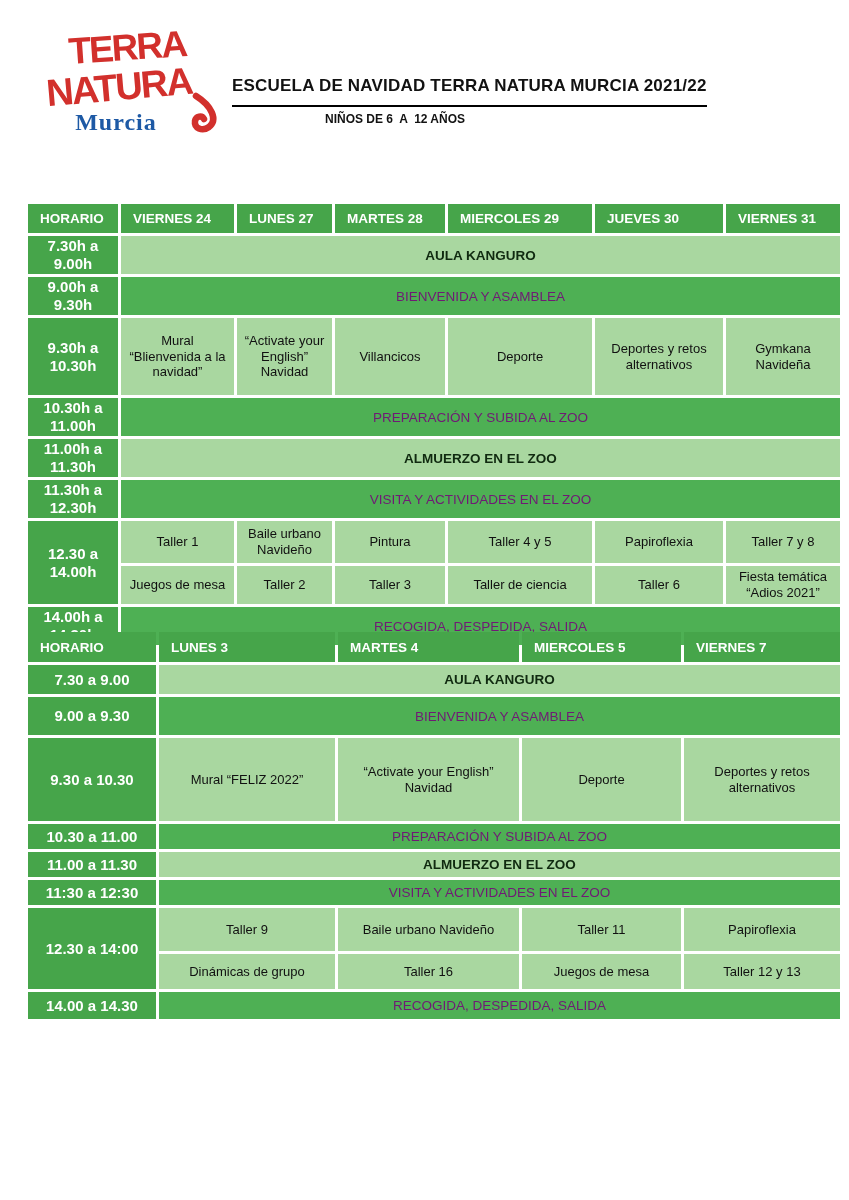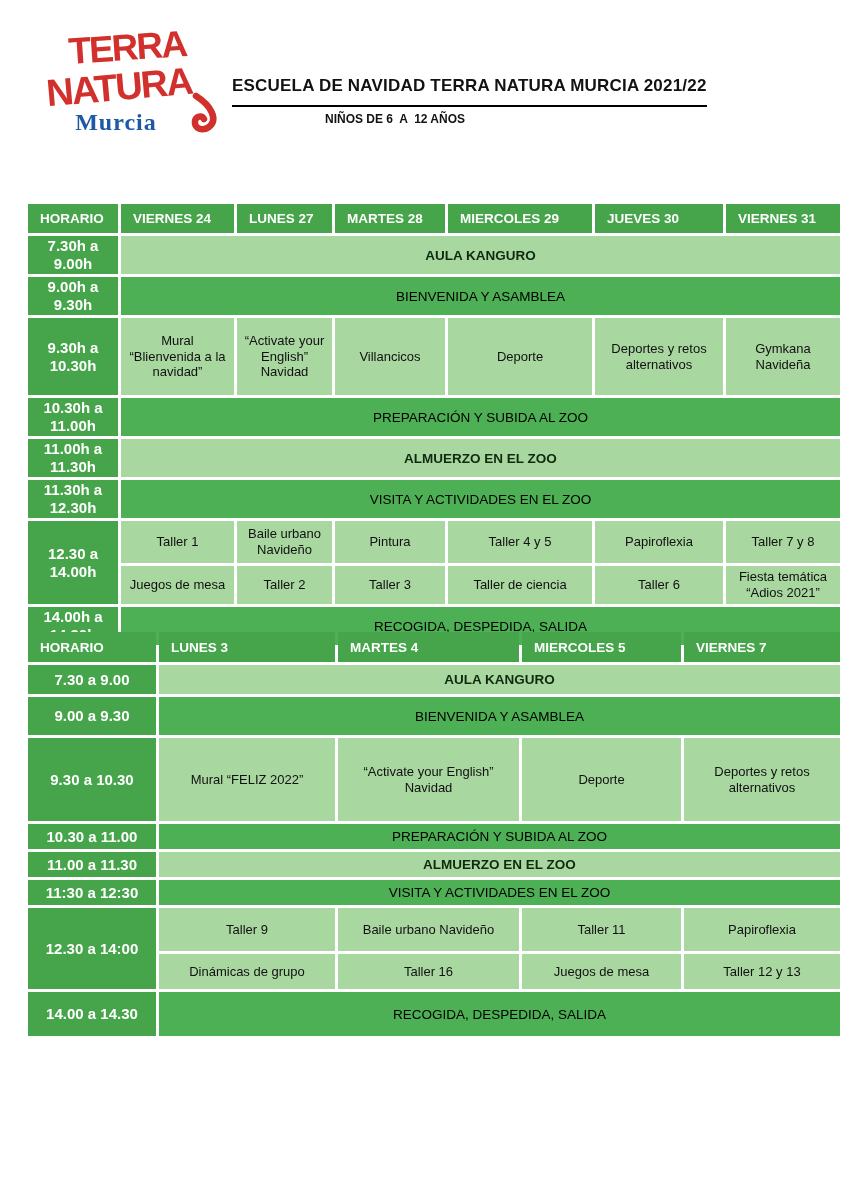--- a/index.html
+++ b/index.html
@@ -43,21 +43,21 @@
   table.sched th{
     background:var(--hdr-green);color:#fff;
     font-size:13.5px;font-weight:bold;text-align:left;
     padding:0 12px;
   }
   table.sched td{vertical-align:middle;text-align:center;padding:1px 3px;}
   td.time{
     background:var(--hdr-green);color:#fff;
     font-weight:bold;font-size:15px;line-height:1.2;
   }
-  td.band-mid{background:var(--band-green);color:#000000;font-size:13.5px;}
+  td.band-mid{background:var(--band-green);color:#701a75;font-size:13.5px;}
   td.band-light{background:var(--light-green);color:#102a10;font-size:13.5px;font-weight:bold;}
   td.act{background:var(--light-green);color:#111;font-size:13px;line-height:1.22;}
   
   .t1 tr.hr{height:29px}
   .t1 tr.r1{height:33px}
   .t1 tr.r2{height:33px}
   .t1 tr.r3{height:77px}
   .t1 tr.r4{height:29px}
   .t1 tr.r5{height:29px}
   .t1 tr.r6{height:30px}
@@ -67,21 +67,21 @@
   
   .t2 tr.hr{height:30px}
   .t2 tr.r1{height:29px}
   .t2 tr.r2{height:38px}
   .t2 tr.r3{height:83px}
   .t2 tr.r4{height:25px}
   .t2 tr.r5{height:25px}
   .t2 tr.r6{height:25px}
   .t2 tr.r7a{height:43px}
   .t2 tr.r7b{height:35px}
-  .t2 tr.r8{height:44px}
+  .t2 tr.r8{height:27px}
 </style>
 </head>
 <body>
 
 <div class="page">
 
   <svg class="logo" viewBox="0 0 200 125">
     <g font-family="Liberation Sans, sans-serif" font-weight="bold" text-anchor="middle">
       <text x="100" y="42" font-size="37" fill="#d2302c" transform="rotate(-4 100 42)" letter-spacing="-2">TERRA</text>
       <text x="92" y="82" font-size="38" fill="#d2302c" transform="rotate(-5 92 82)" letter-spacing="-2">NATURA</text>

